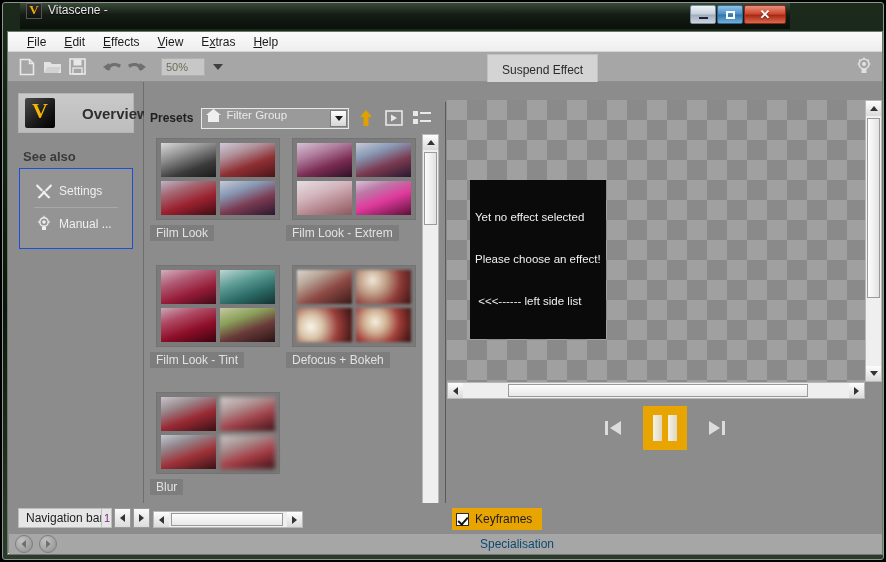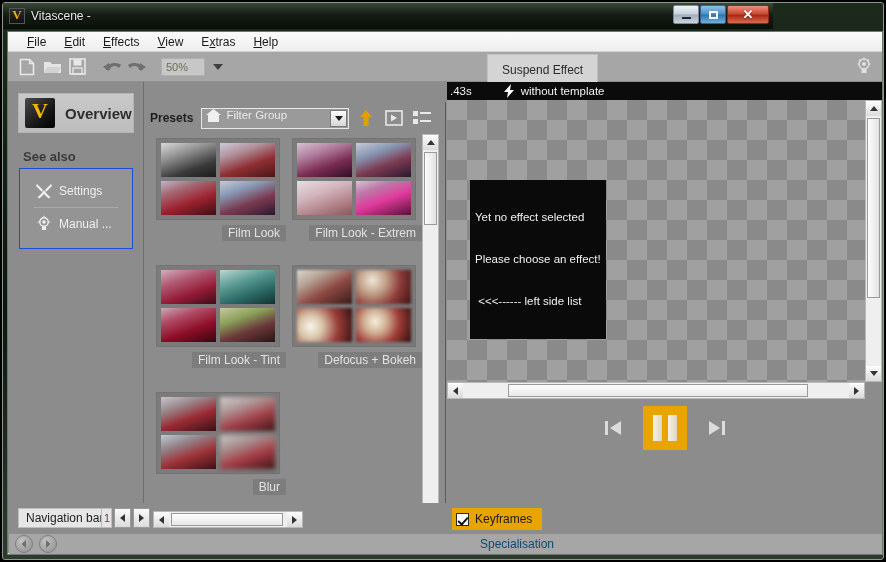--- a/index.html
+++ b/index.html
@@ -18,24 +18,24 @@
 
   
   .win-frame {
     position: absolute; left: 2px; top: 2px;
     width: 882px; height: 558px;
     background: linear-gradient(to bottom, #1c2a1c 0%, #0d140d 55%, #2f3a2f 100%);
     border: 1px solid #8a9a8a;
     border-radius: 3px;
   }
   .titlebar {
-    position: absolute; left: 0; top: 0;
+    position: absolute; left: 17px; top: 0;
     width: 770px; height: 26px;
     background: linear-gradient(to bottom, #3a4a3a 0%, #141c14 45%, #0a0f0a 100%);
-    display: flex; align-items: center;
+    display: flex; 
   }
   .title-icon {
     width: 16px; height: 16px; margin-left: 6px; margin-right: 6px;
     background: linear-gradient(to bottom, #2b2b2b, #111);
     border: 1px solid #555;
     position: relative; flex: none;
   }
   .title-icon::after {
     content: "V";
     position: absolute; left: 0; top: -2px; width: 100%;
@@ -163,21 +163,21 @@
   }
   .v-logo::after {
     content: "V";
     position: absolute; inset: 0;
     text-align: center; line-height: 30px;
     font: bold 22px "Liberation Serif", serif;
     color: #f4b400;
   }
   .overview-label {
     font: bold 15px "Liberation Sans", sans-serif;
-    color: #2e2e2e; margin-left: 10px;
+    color: #2e2e2e; margin-left: 27px;
   }
   .seealso-title {
     margin: 16px 0 4px 14px;
     font: bold 13px "Liberation Sans", sans-serif;
     color: #3a3a3a;
   }
   .seealso-box {
     margin: 0 10px 0 10px;
     background: #949494;
     border: 1px solid #1d4ed8;
@@ -233,21 +233,21 @@
   .presets-body {
     position: absolute; left: 0; top: 32px;
     width: 302px; height: 406px;
     overflow: hidden;
   }
   .grid {
     position: absolute; left: 6px; top: 4px;
     width: 272px;
     display: flex; flex-wrap: wrap;
   }
-  .cell { width: 136px; margin-bottom: 24px; text-align: right; }
+  .cell { width: 136px; margin-bottom: 24px; text-align: left; }
   .thumbgrid {
     width: 124px; height: 82px;
     margin: 0 auto;
     background: #7b7b7b;
     border: 1px solid #737373;
     display: grid;
     grid-template-columns: 1fr 1fr;
     grid-template-rows: 1fr 1fr;
     gap: 4px; padding: 4px;
   }
@@ -682,29 +682,20 @@
                 <i class="up-tri"></i>
               </div>
             <div class="thumb" style="top:17px; height:73px;"></div>
             <div class="arw" style="position:absolute;bottom:0;">
                 <i class="dn-tri"></i>
               </div>
           </div>
         </div>
 
         <div class="preview">
-          <div class="pv-head">
-            <span class="pv-time">.43s</span>
-            <span class="pv-bolt">
-              <svg width="11" height="14" viewBox="0 0 11 14">
-                  <path d="M7 0L0 8h4l-1 6 7-8H6z" fill="#ffffff"></path>
-                </svg>
-            </span>
-            <span>without template</span>
-          </div>
 
           <div class="pv-canvas">
             <div class="tooltip">
               <div>Yet no effect selected</div>
               <div>Please choose an effect!</div>
               <div> &lt;&lt;&lt;------ left side list</div>
             </div>
           </div>
 
           <div class="vsb" style="left:418px; top:18px; height:282px;">

